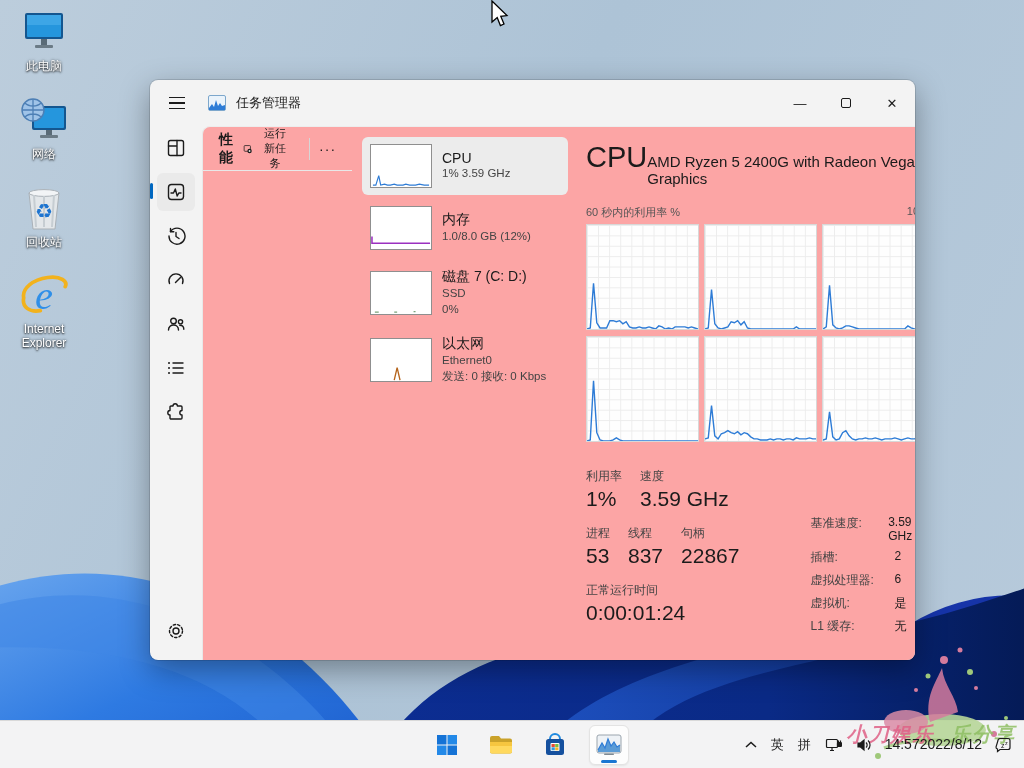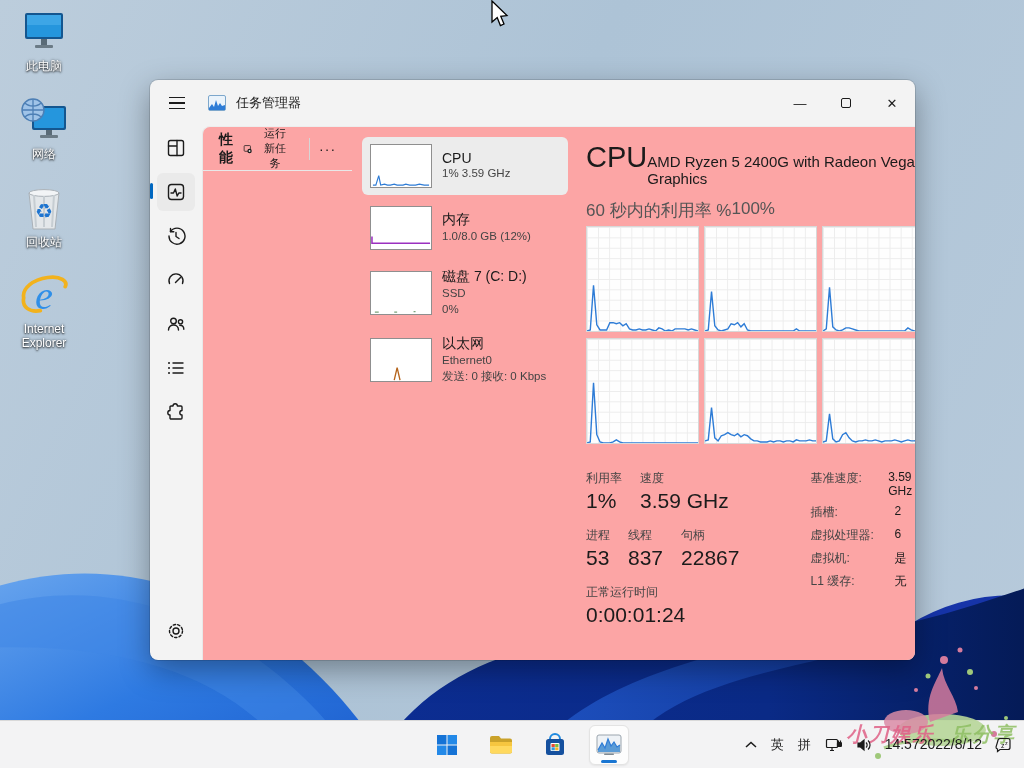--- a/index.html
+++ b/index.html
@@ -68,36 +68,36 @@
   .thumb { width:62px; height:44px; background:#fff; border:1px solid #8f8f8f; flex:0 0 62px; }
   .thumb svg { width:100%; height:100%; display:block; }
   .perf-txt .nm { font-size:14px; color:#1b1b1b; }
   .perf-txt .d2, .perf-txt .d3 { font-size:11.5px; color:#444; line-height:1.35; }
 
   
   .cpu-pane { flex:1; padding:14px 27px 0 12px; display:flex; flex-direction:column; }
   .cpu-head { display:flex; align-items:baseline; justify-content:space-between; }
   .cpu-title { font-size:29px; color:#1b1b1b; font-weight:400; }
   .cpu-sub { font-size:15px; color:#1b1b1b; }
-  .chart-lblrow { display:flex; font-size:17px; color:#555;
-    margin-top:12px; margin-bottom:4px; }
+  .chart-lblrow { display:flex; justify-content:space-between; font-size:11px; color:#555;
+    margin-top:18px; margin-bottom:4px; }
   .chart-grid { display:grid; grid-template-columns:repeat(3,1fr); grid-template-rows:repeat(2,106px);
     gap:6px 5px; }
   .core-cell { border:1px solid #d8d8d8; background-color:#fefefe;
     background-image:linear-gradient(to right,#ececec 1px,transparent 1px),
       linear-gradient(to bottom,#ececec 1px,transparent 1px);
     background-size:10% 10%; }
   .core-cell svg { width:100%; height:100%; display:block; }
 
   .stats-row { display:flex; margin-top:26px; }
   .stats-left { width:215px; }
   .srow { display:flex; gap:18px; margin-bottom:14px;align-items:flex-end; }
   .scol .sl { font-size:12px; color:#444; }
   .scol .sv { font-size:21px; color:#1b1b1b; margin-top:2px; }
-  .stats-right { margin-left:26px; }
+  .stats-right { margin-left:26px;margin-top:47px; }
   .rrow { display:flex; margin-bottom:6px; }
   .rrow .rl { width:84px; font-size:12px; color:#444; }
   .rrow .rv { font-size:12px; color:#1b1b1b; }
 
   
   .taskbar { position:absolute; left:0; bottom:0; width:1024px; height:48px;
     background:#f3f3f4; border-top:1px solid #d9d9d9; }
   .tb-center { position:absolute; left:427px; top:0; height:48px; display:flex; align-items:center;
     gap:14px; z-index:3; }
   .tb-btn { width:40px; height:40px; display:flex; align-items:center; justify-content:center;

